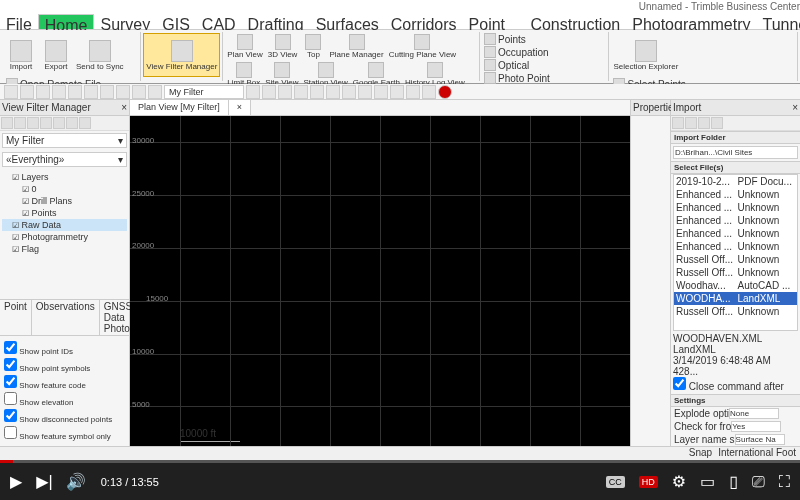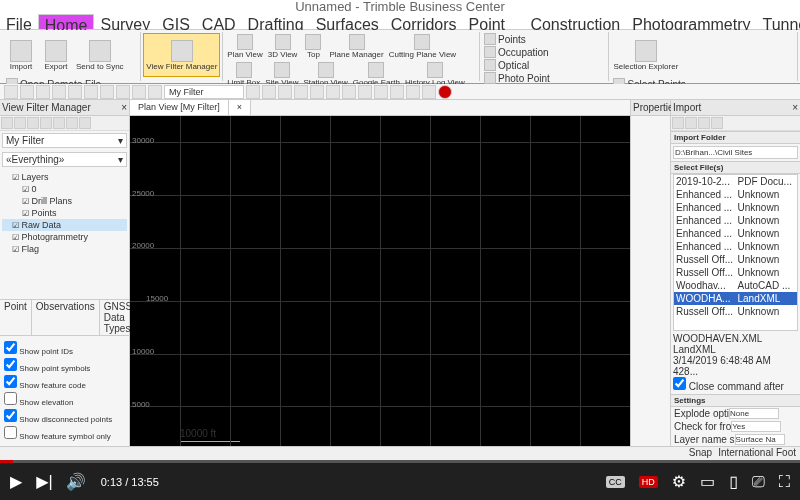--- a/index.html
+++ b/index.html
@@ -1,21 +1,21 @@
 <!DOCTYPE html>
 <html><head>
 <meta charset="utf-8">
 <style>
 *{margin:0;padding:0;box-sizing:border-box;font-family:'Segoe UI',Tahoma,sans-serif;font-size:10px;color:#333}
 body{background:#eee;width:800px;height:500px;overflow:hidden;position:relative}
 .app{display:flex;flex-direction:column;height:460px;background:#f8f8f8}
-.titlebar{height:14px;background:#fff;text-align:center;font-size:13px;line-height:14px;color:#666}
+.titlebar{height:14px;background:#fff;text-align:right;font-size:10px;line-height:14px;color:#666}
 .menubar{height:16px;background:#fff;display:flex;border-bottom:1px solid #ccc}
 .menubar span{padding:2px 6px;font-size:16px;cursor:pointer}
-.menubar span.active{background:#d946ef;border:1px solid #ccc;border-bottom:none}
+.menubar span.active{background:#22c55e;border:1px solid #ccc;border-bottom:none}
 .ribbon{height:54px;background:#f5f5f5;border-bottom:1px solid #999;display:flex;padding:2px}
 .rgrp{border-right:1px solid #ccc;padding:1px 2px;display:flex;flex-direction:column;justify-content:space-between}
 .rgrp .btns{display:flex;gap:1px;flex-wrap:wrap}
 .rbtn{display:flex;flex-direction:column;align-items:center;justify-content:center;padding:1px 2px;cursor:pointer;min-width:26px}
 .rbtn.big{min-width:34px;height:44px}
 .rbtn .ico{width:16px;height:16px;background:#ddd;border:1px solid #bbb;margin-bottom:1px}
 .rbtn.big .ico{width:22px;height:22px}
 .rbtn .lbl{font-size:8px;text-align:center;line-height:8px;white-space:nowrap}
 .rbtn.hl{background:#ffe89c;border:1px solid #d4a000}
 .rline{font-size:8px;white-space:nowrap;display:flex;align-items:center;gap:2px;padding:0 2px;cursor:pointer}
@@ -363,21 +363,21 @@
           <div class="tree-item child">0</div>
           <div class="tree-item child">Drill Plans</div>
           <div class="tree-item child">Points</div>
           <div class="tree-item sel">Raw Data</div>
           <div class="tree-item ">Photogrammetry</div>
           <div class="tree-item ">Flag</div>
         </div>
       <div class="tabs-sm" id="lefttabs">
           <span>Point</span>
           <span>Observations</span>
-          <span>GNSS Data Types</span>
+          <span>GNSS Data Photo</span>
           <span>Dri</span>
         </div>
       <div class="checks" id="checks">
           <label><input type="checkbox" checked="" style=""> Show point IDs</label>
           <label><input type="checkbox" checked="" style=""> Show point symbols</label>
           <label><input type="checkbox" checked="" style=""> Show feature code</label>
           <label><input type="checkbox" style=""> Show elevation</label>
           <label><input type="checkbox" checked="" style=""> Show disconnected points</label>
           <label><input type="checkbox" style=""> Show feature symbol only</label>
         </div>

